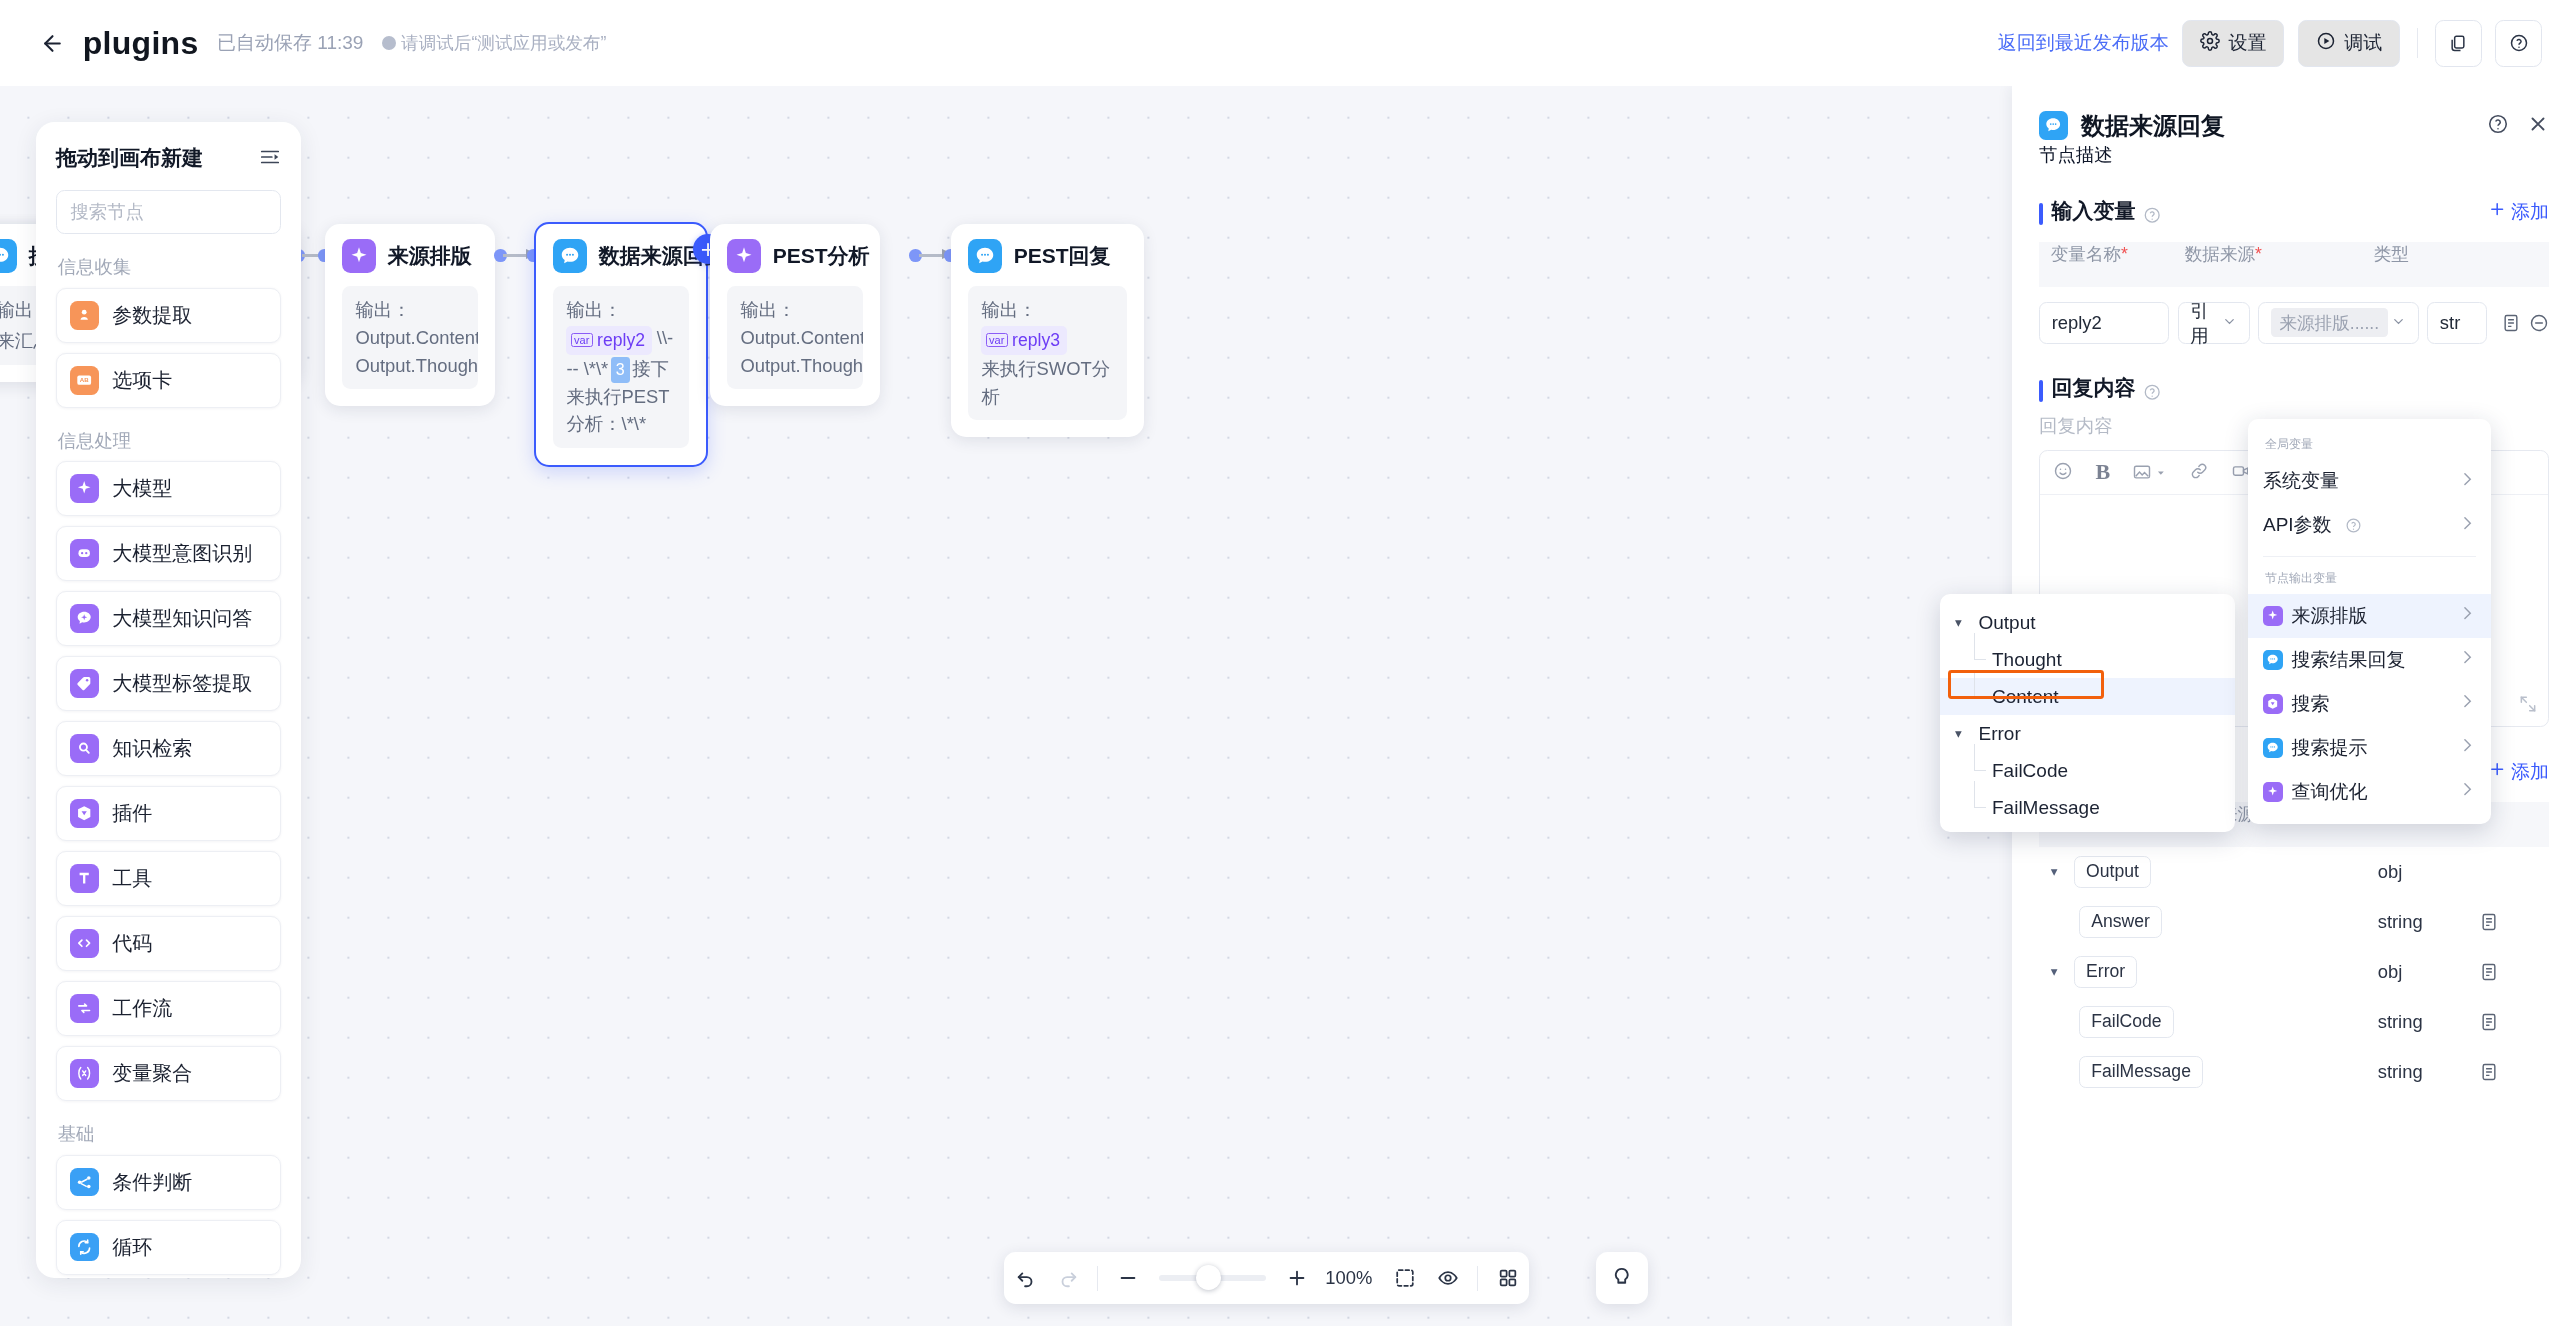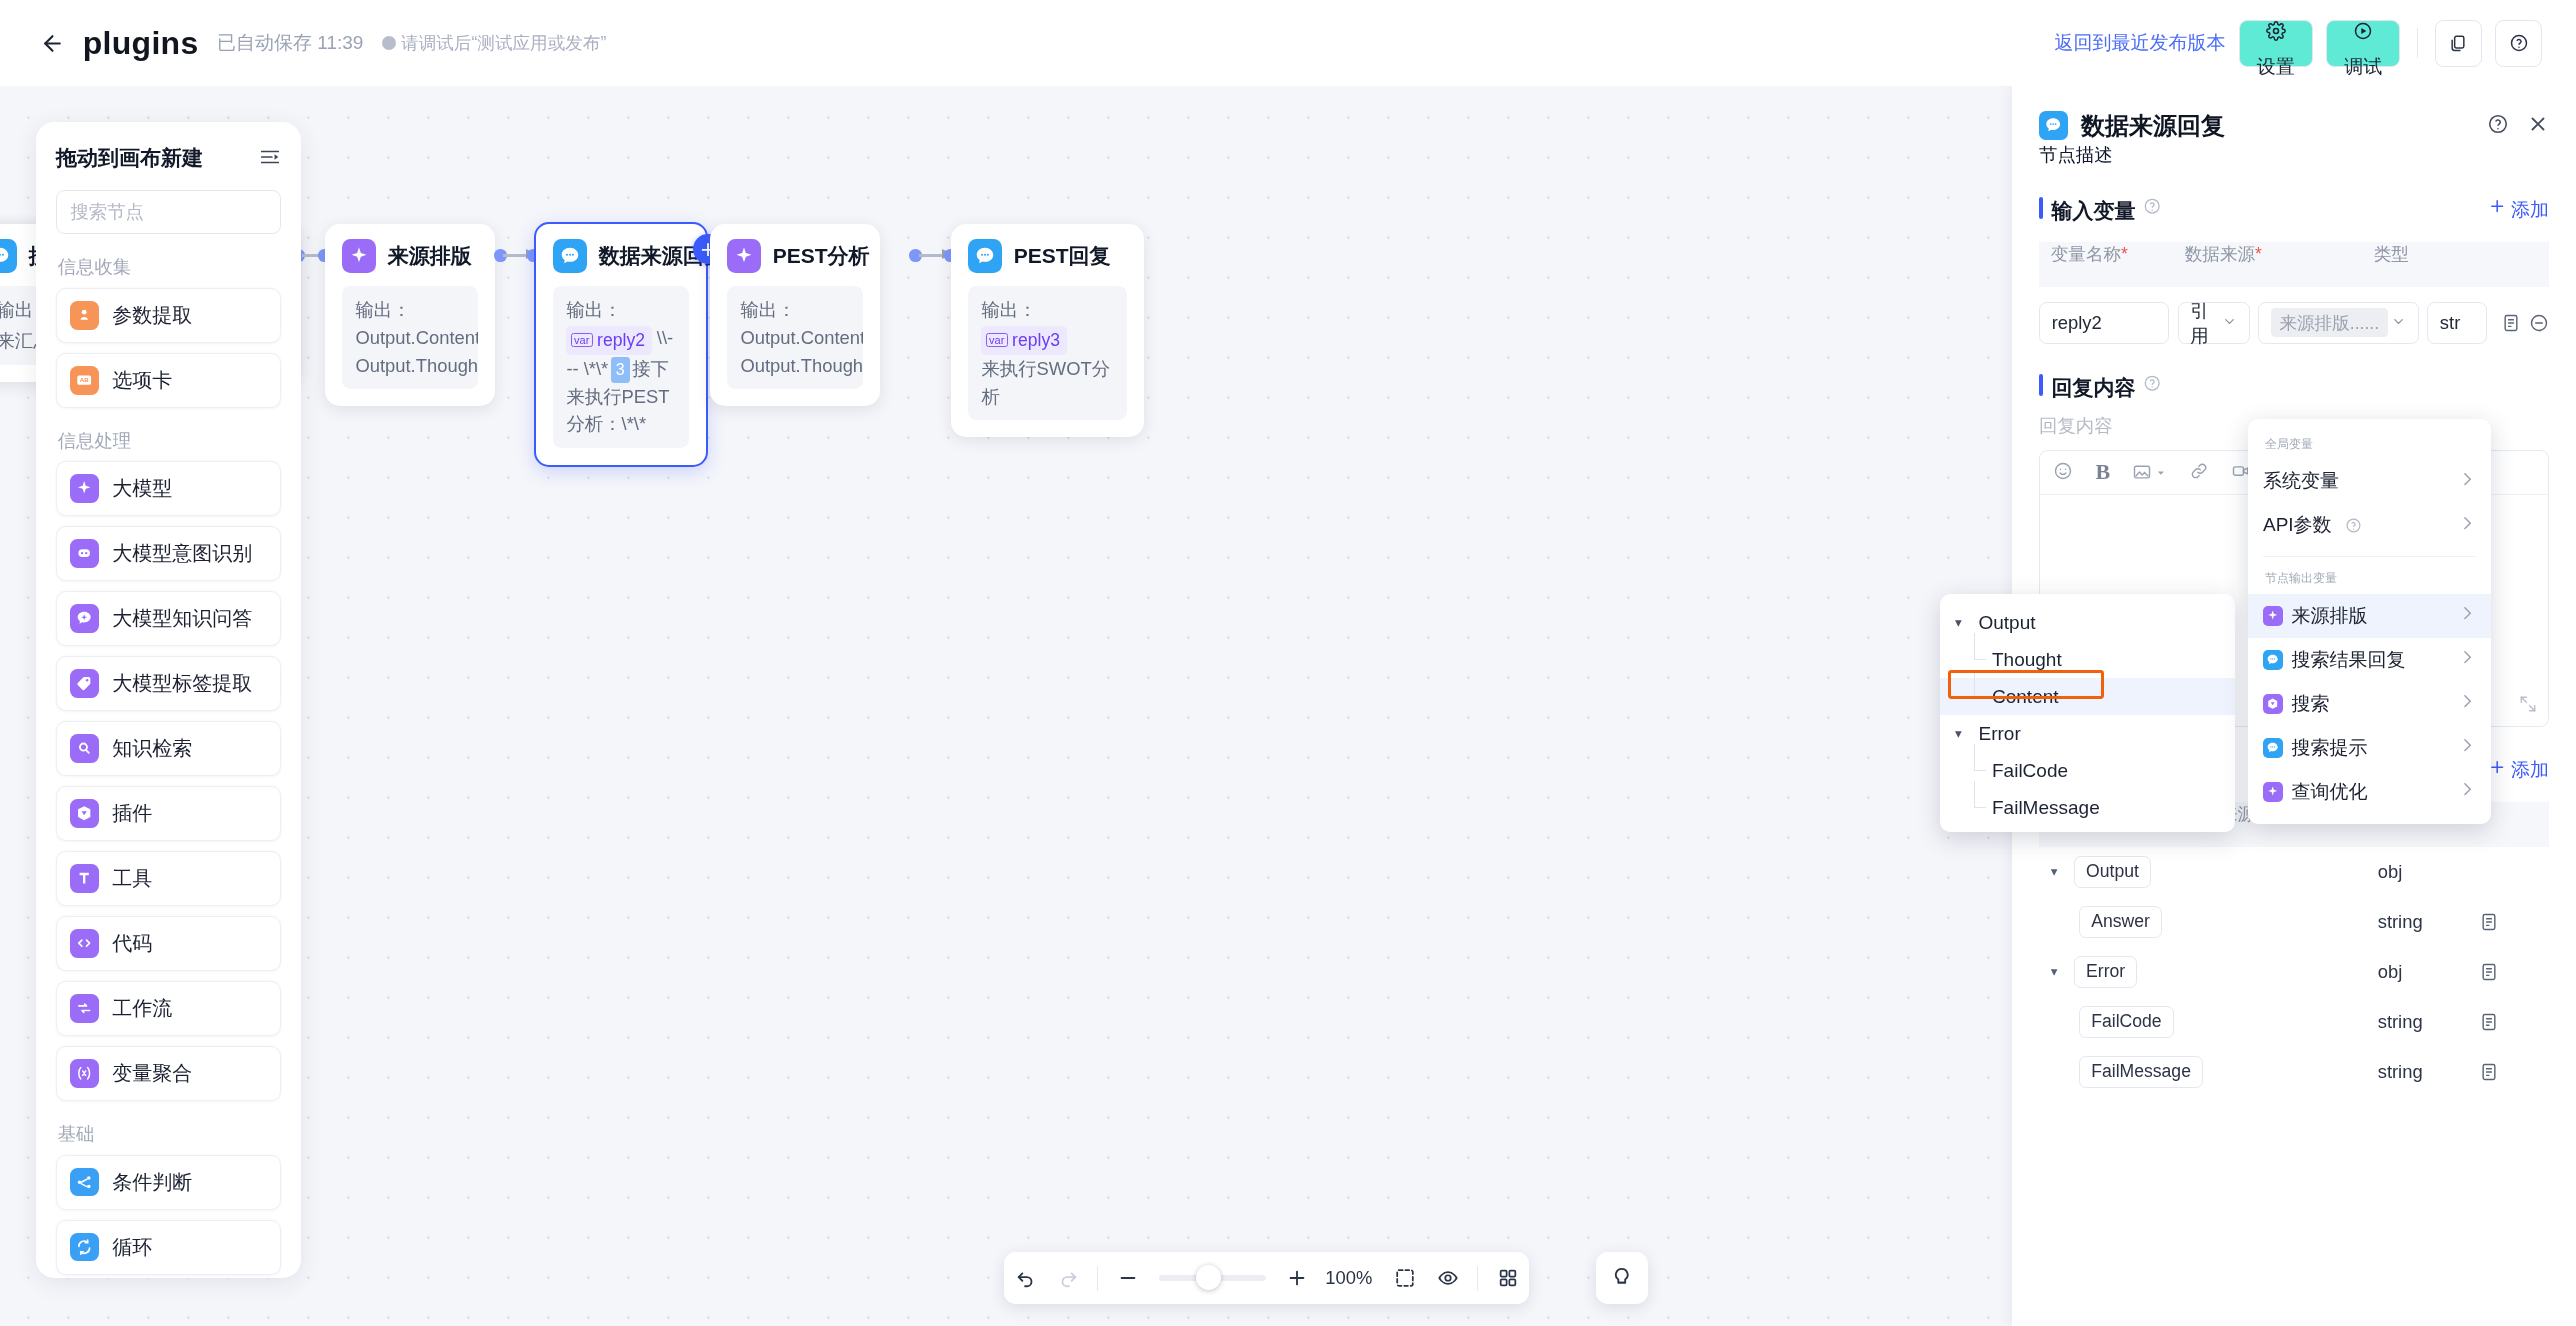--- a/index.html
+++ b/index.html
@@ -19,24 +19,23 @@
   }
   .back-arrow { width: 37px; height: 37px; display:flex; align-items:center; justify-content:center;
     color:#1c2333; cursor:pointer; }
   .app-title { font-size: 32px; font-weight: 700; color:#11161f; margin-left: 11.7px; letter-spacing:0.3px;}
   .save-status { font-size: 19px; color:#9aa2b5; margin-left: 18.4px; }
   .tip-wrap { display:flex; align-items:center; margin-left: 18.4px; font-size: 17.6px; color:#a9b0c2; }
   .tip-dot { width:14.3px; height:14.3px; border-radius:50%; background:#b6bdcd; margin-right:5px; display:inline-block; }
   .topbar-right { margin-left:auto; display:flex; align-items:center; gap:13.4px; }
   .link-btn { font-size:19px; color:#4a6cf7; cursor:pointer; }
   .tb-btn {
-    height:47px; border:0.8px solid #e2e6ef; border-radius:8.4px; background:#5eead4;
+    height:47px; border:0.8px solid #e2e6ef; border-radius:8.4px; background:#e5e5e5;
     display:flex; align-items:center; gap:8.4px; padding:0 17px; font-size:19px; color:#1c2333;
     cursor:pointer;
-    flex-direction:column;
   }
   .tb-icon-btn {
     width:47px; height:47px; border:0.8px solid #e2e6ef; border-radius:8.4px; background:#fff;
     display:flex; align-items:center; justify-content:center; cursor:pointer; color:#2b3446;
   }
   .tb-sep { width:0.8px; height:30px; background:#e6e9f0; margin:0 3.4px; }
 
   
   .canvas {
     position:absolute; top:86px; left:0; width:2013px; height:1241px;
@@ -135,21 +134,21 @@
     background:#fff; box-shadow:-1.7px 0 13.4px rgba(30,40,70,0.07); z-index:50;
     padding: 23.5px 27px 0 27px; overflow:hidden;
   }
   .rp-head { display:flex; align-items:center; gap:13.4px; }
   .rp-ic { width:28.5px; height:28.5px; border-radius:6.7px; background:#2fa4f5;
     display:flex;align-items:center;justify-content:center; flex:0 0 auto; }
   .rp-ic svg{ width:18.4px;height:18.4px; }
   .rp-title { font-size:24px; font-weight:700; color:#0f1623; }
   .rp-head-right { margin-left:auto; display:flex; align-items:center; gap:18.4px; color:#444c5e; }
   .rp-desc { font-size:18.4px; color:#0f172a; }
-  .sec-title { display:flex; align-items:flex-start; margin-top:30px;font-family:Liberation Mono, monospace; }
+  .sec-title { display:flex; align-items:flex-end; margin-top:30px; }
   .sec-bar { width:4.2px; height:22px; background:#3b5bfd; border-radius:2.5px; margin-right:8.4px; }
   .sec-name { font-size:21px; font-weight:700; color:#111827; }
   .q-ic { margin-left:7.5px; color:#b2b9c6; display:inline-flex; }
   .sec-add { margin-left:auto; color:#3b5bfd; font-size:19px; display:flex; align-items:center; gap:5px; cursor:pointer;}
   .tbl-head {
     margin-top:17px; background:#f6f7fa; height:45px; display:flex; 
     font-size:17.6px; color:#8e96a6; padding:0 11.7px;
   }
   .c1 { width:134px; } .c2 { width:189px; } .c3 { width:101px; } .c4 { flex:1; }
   .inrow { display:flex; align-items:center; gap:8.4px; margin-top:15px; }

